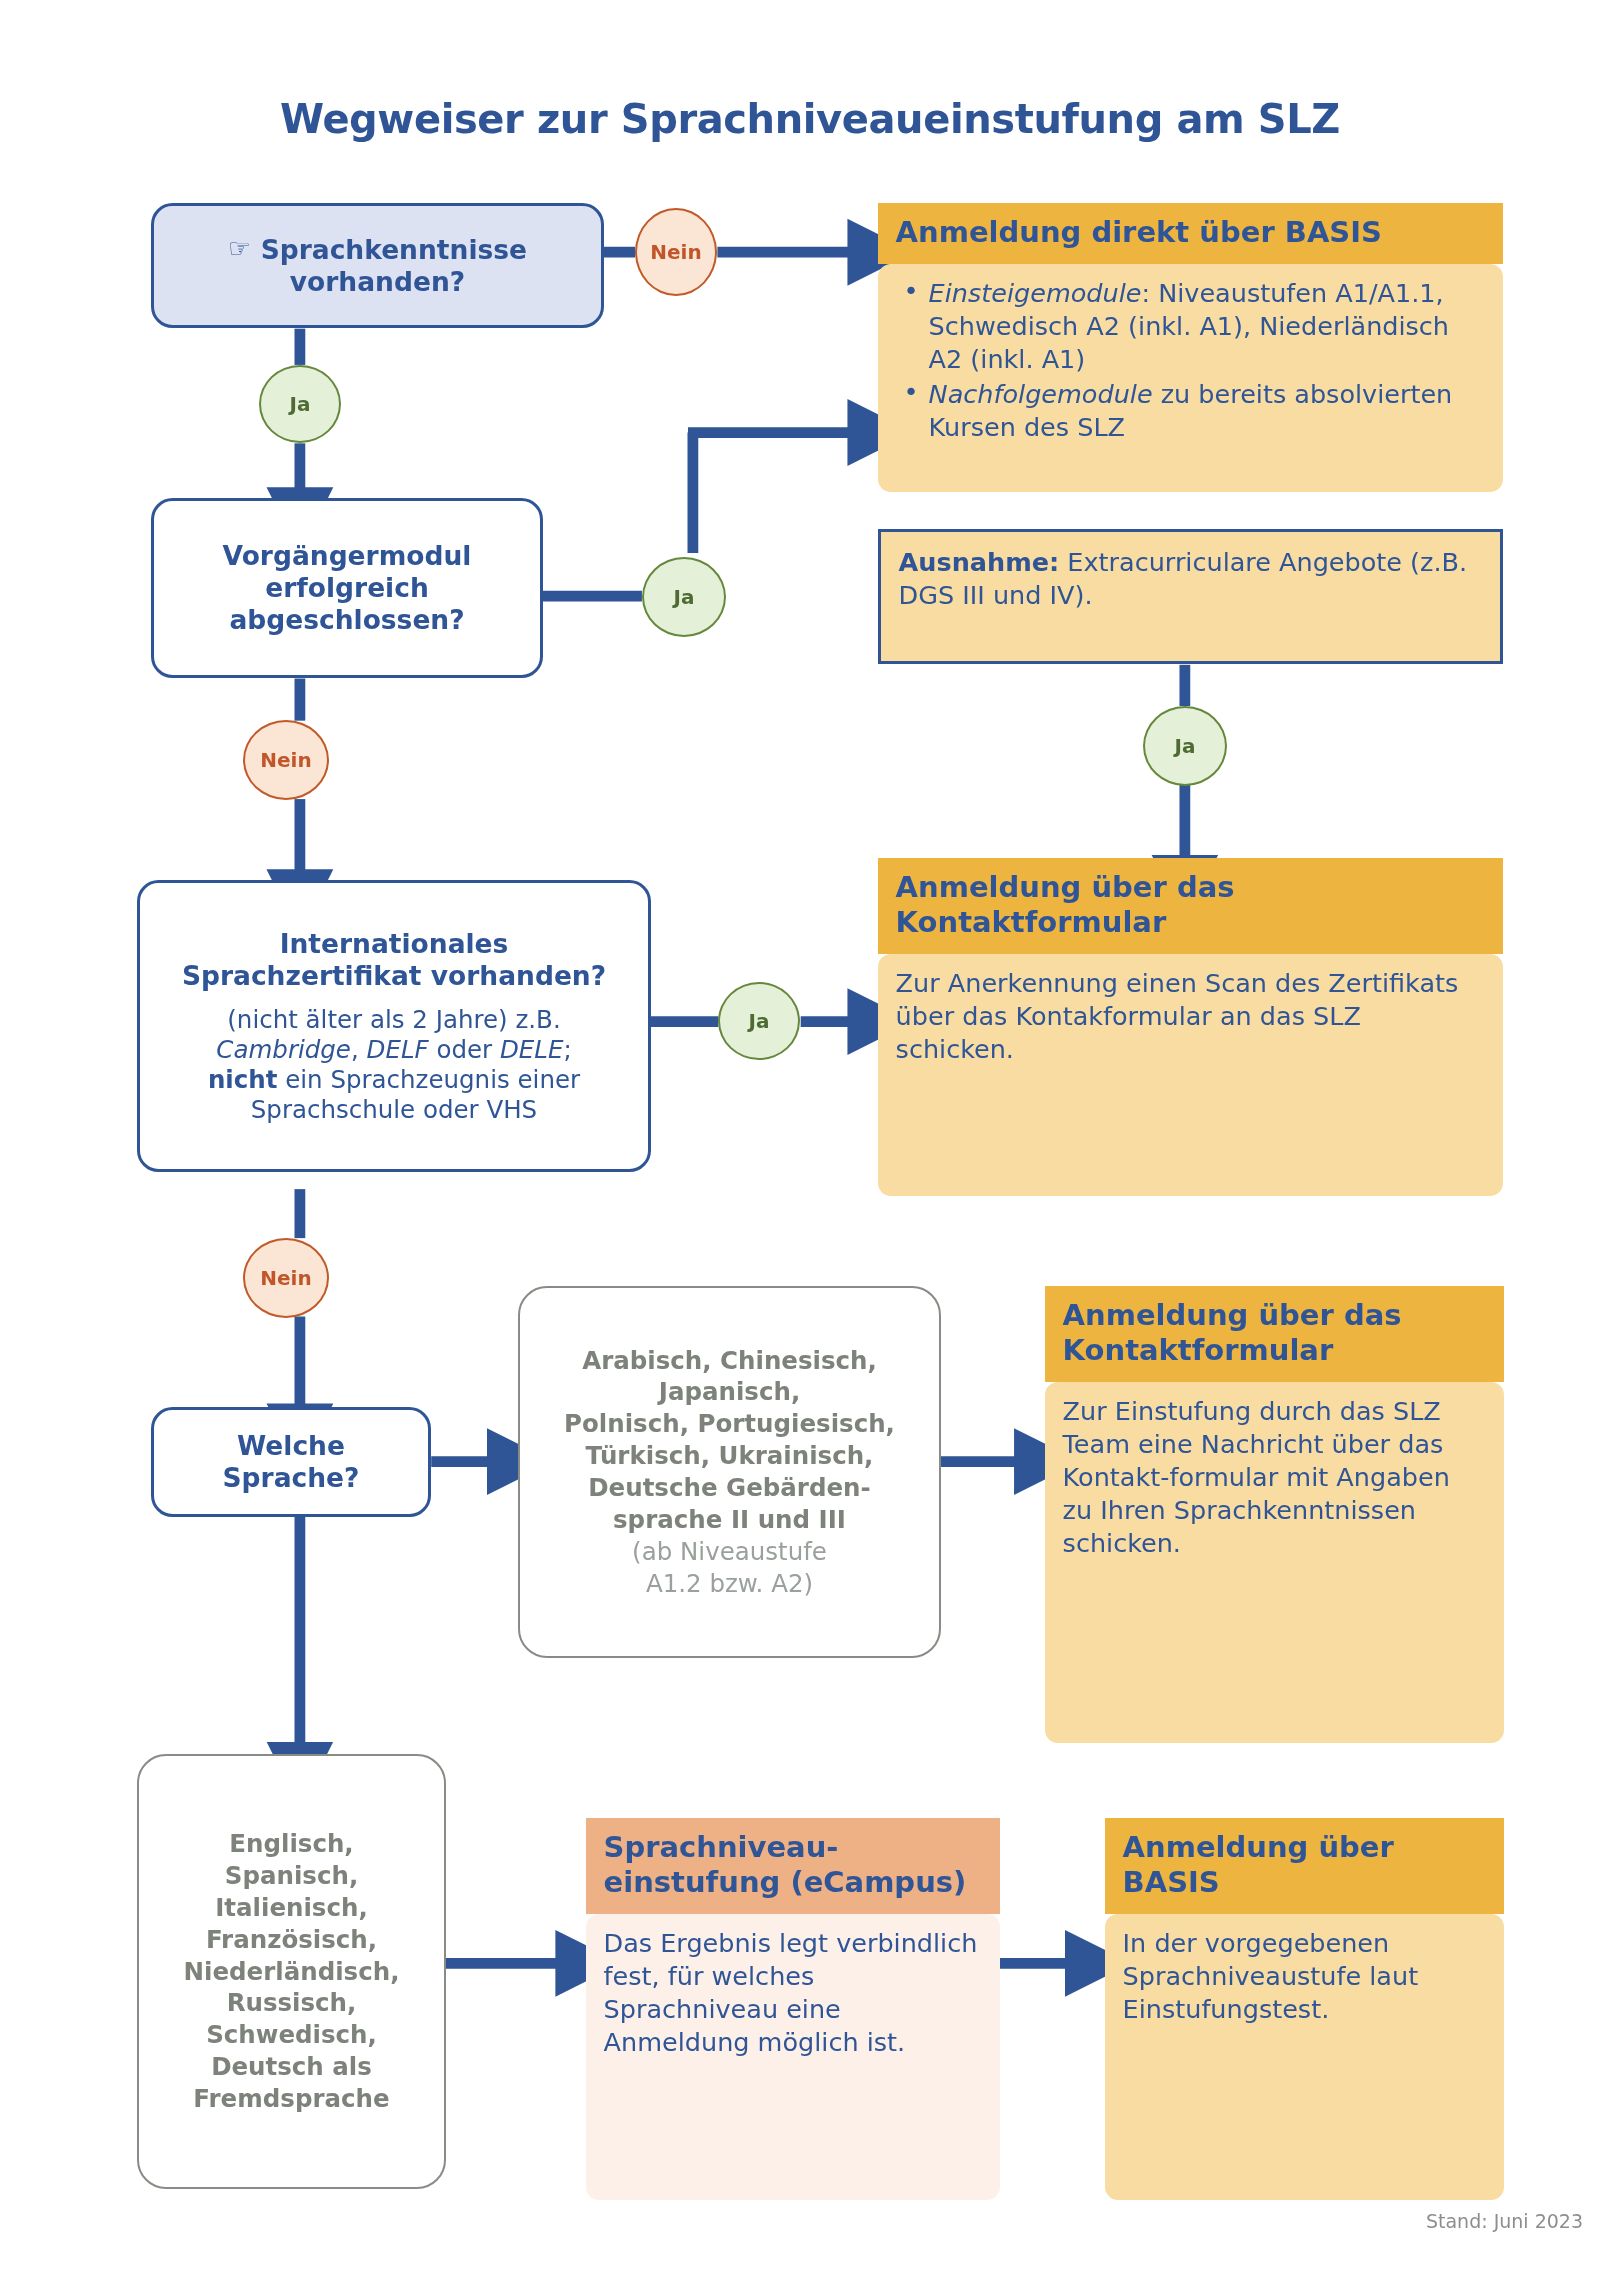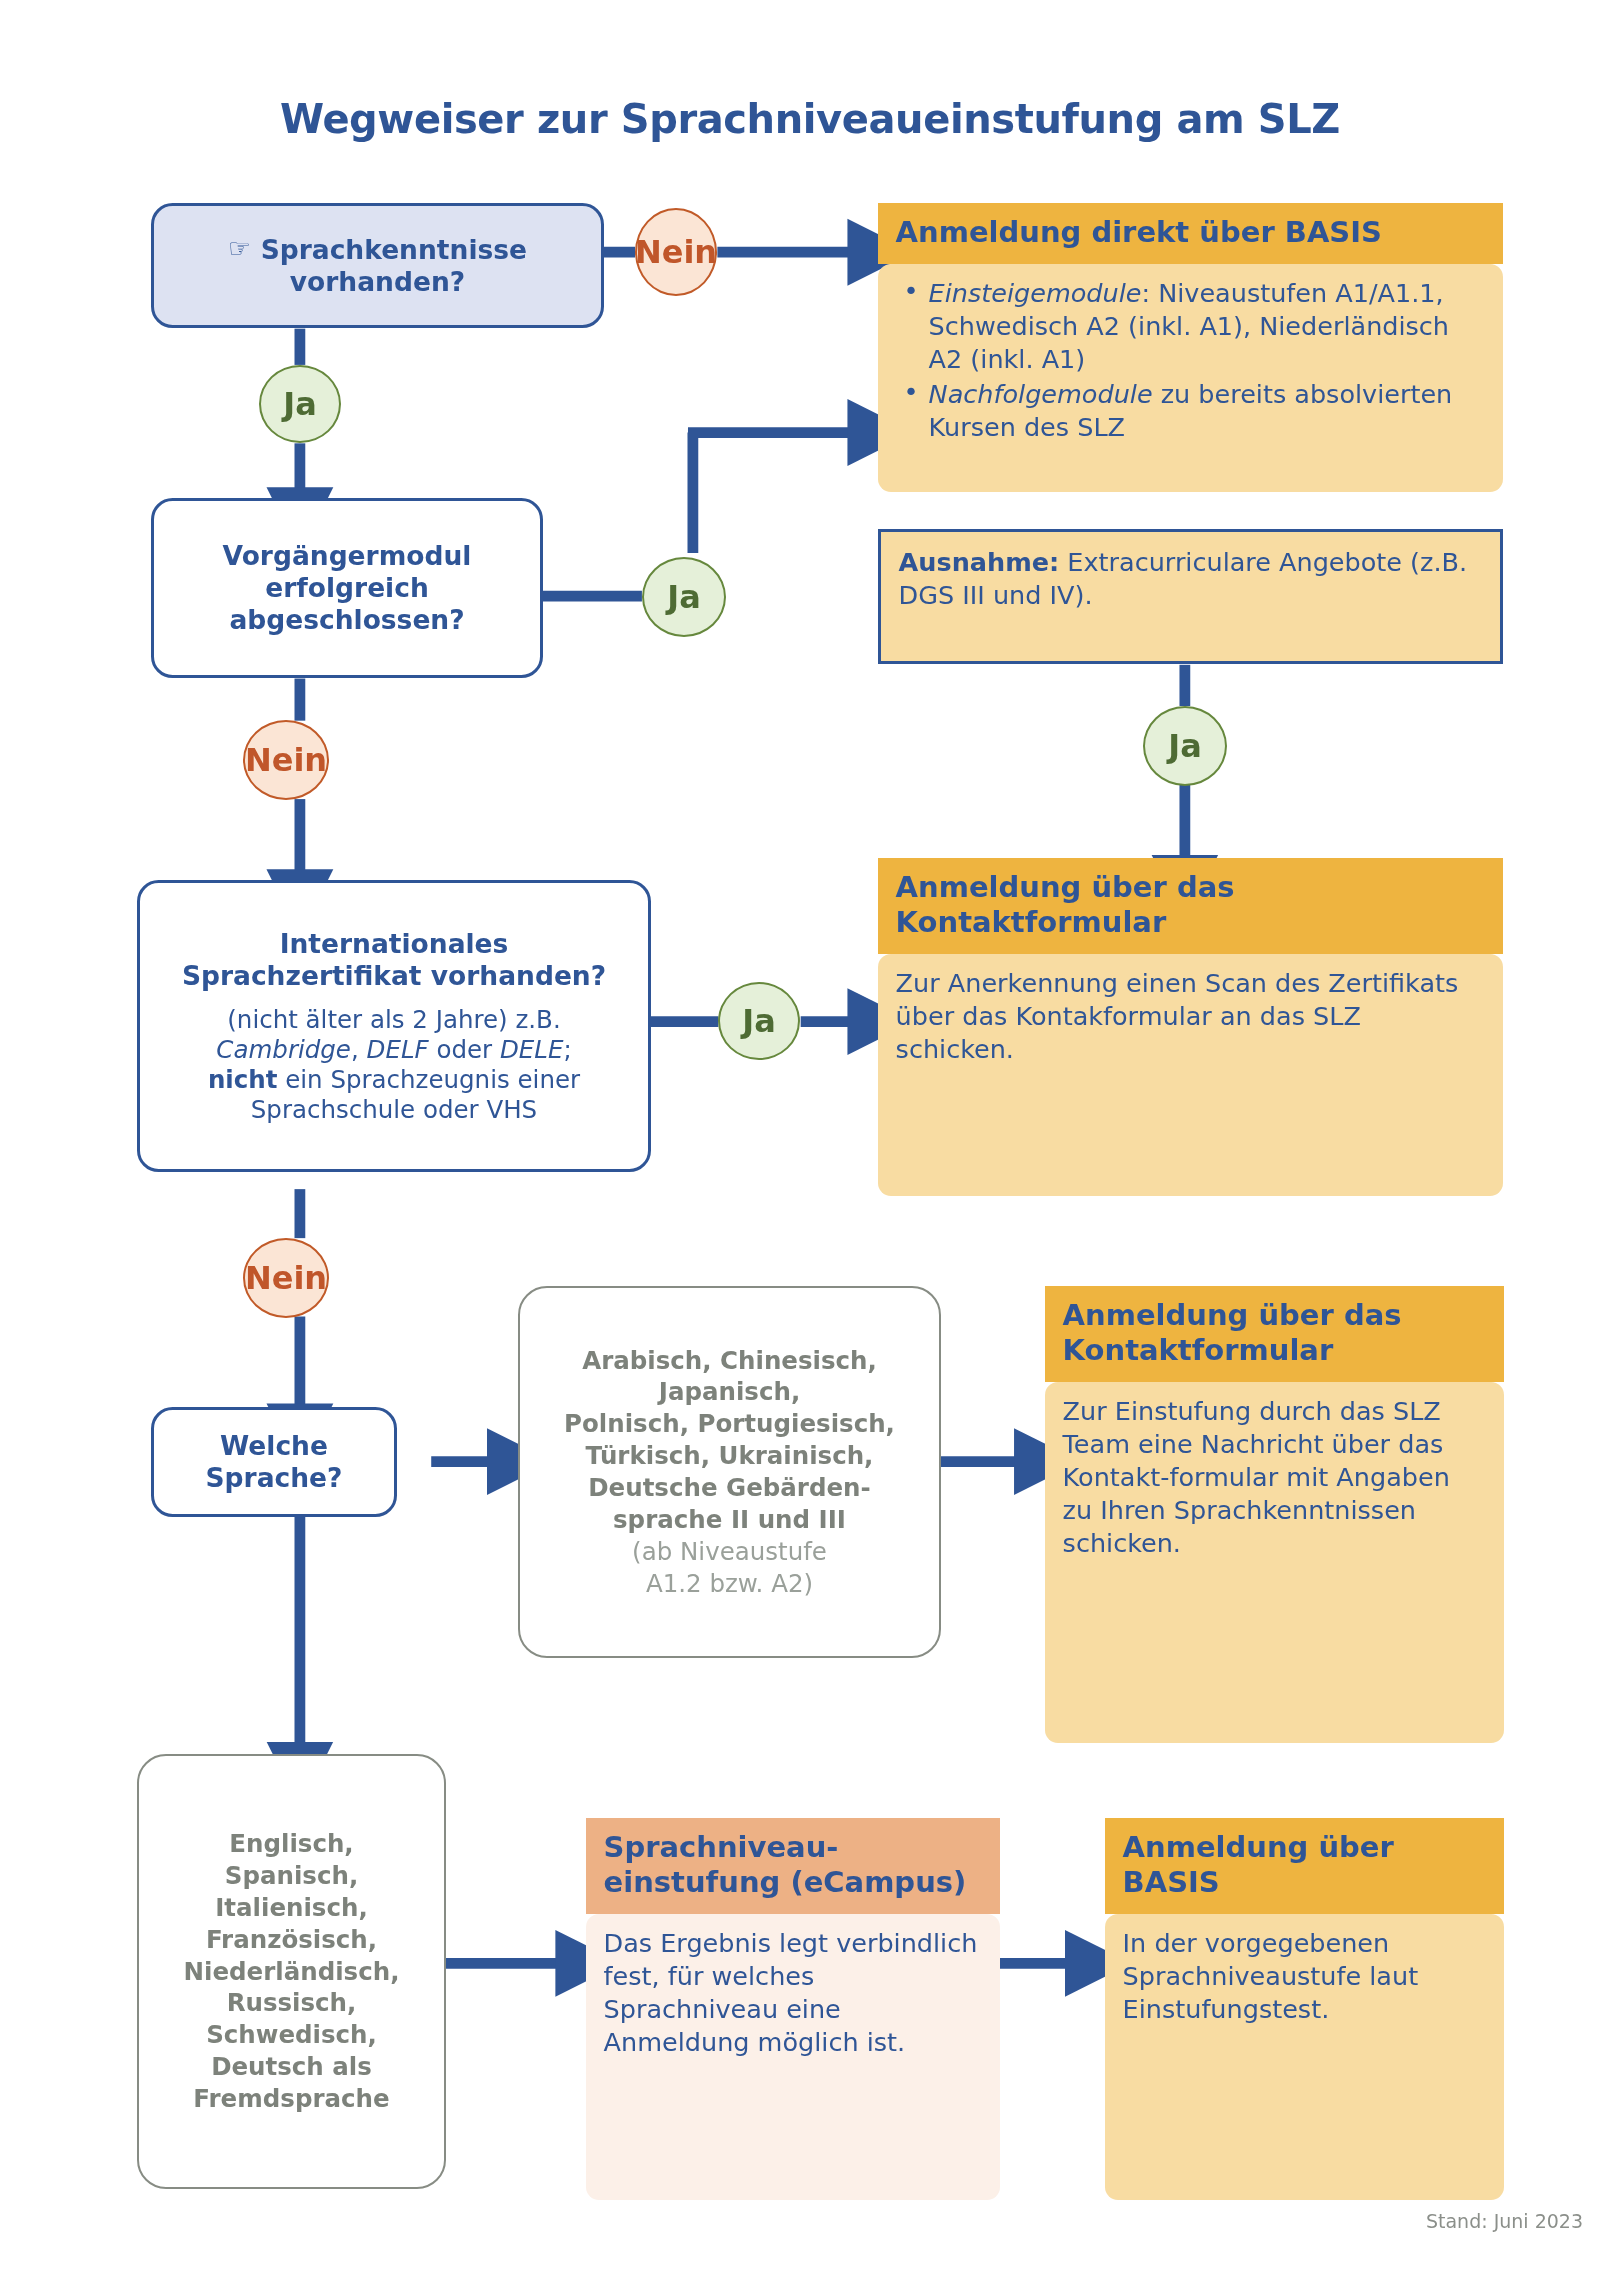--- a/index.html
+++ b/index.html
@@ -138,21 +138,21 @@
   }
   .ausnahme b { font-weight: bold; }
 
   
   .badge {
     border-radius: 50%;
     display: flex;
     align-items: center;
     justify-content: center;
     font-weight: bold;
-    font-size: 32px;
+    font-size: 20px;
   }
   .badge.ja {
     background: #e5f0d9;
     border: 2.9px solid #66883d;
     color: #4e6b34;
   }
   .badge.nein {
     background: #fbe5d5;
     border: 2.9px solid #c15a28;
     color: #c0562a;
@@ -270,21 +270,21 @@
   <div class="abs card" style="left:878px; top:858px; width:625px; height:338px;">
     <div class="card-head">
       <span>Anmeldung über das</span><br>
       <span>Kontaktformular</span>
     </div>
     <div class="card-body">Zur Anerkennung einen Scan des Zertifikats über das Kontakformular an das SLZ schicken.</div>
   </div>
 
   <div class="abs badge nein" style="left:243px; top:1238px; width:86px; height:80px;">Nein</div>
 
-  <div class="abs qbox" style="left:151px; top:1407px; width:246px; height:110px;">
+  <div class="abs qbox" style="left:151px; top:1407px; width:280px; height:110px;">
     <div class="q-strong">
       <span>Welche</span><br>
       <span>Sprache?</span>
     </div>
   </div>
 
   <div class="abs greybox" style="left:518px; top:1286px; width:423px; height:372px;">
     <div class="grey-strong">
       <span>Arabisch, Chinesisch,</span><br>
       <span>Japanisch,</span><br>

